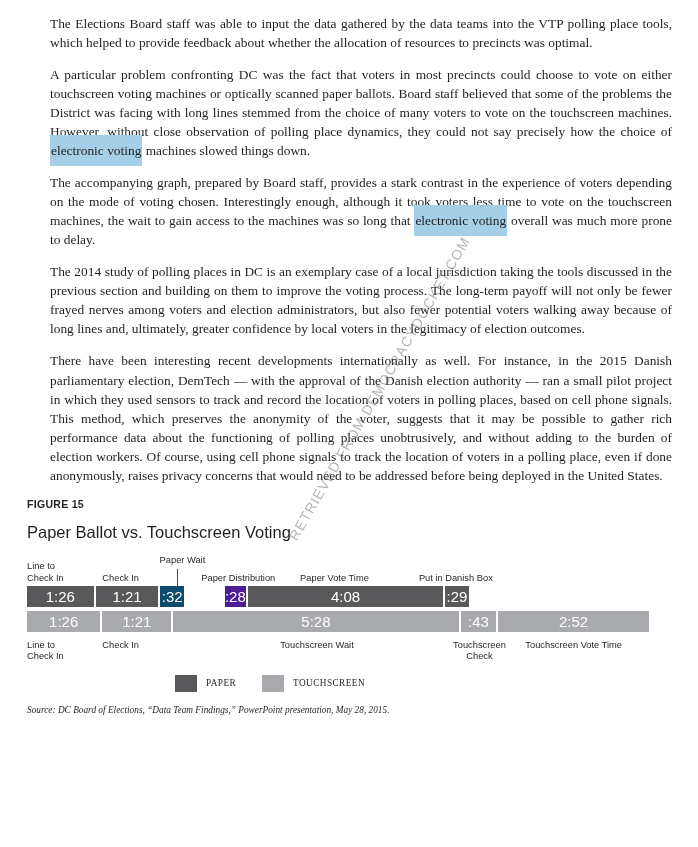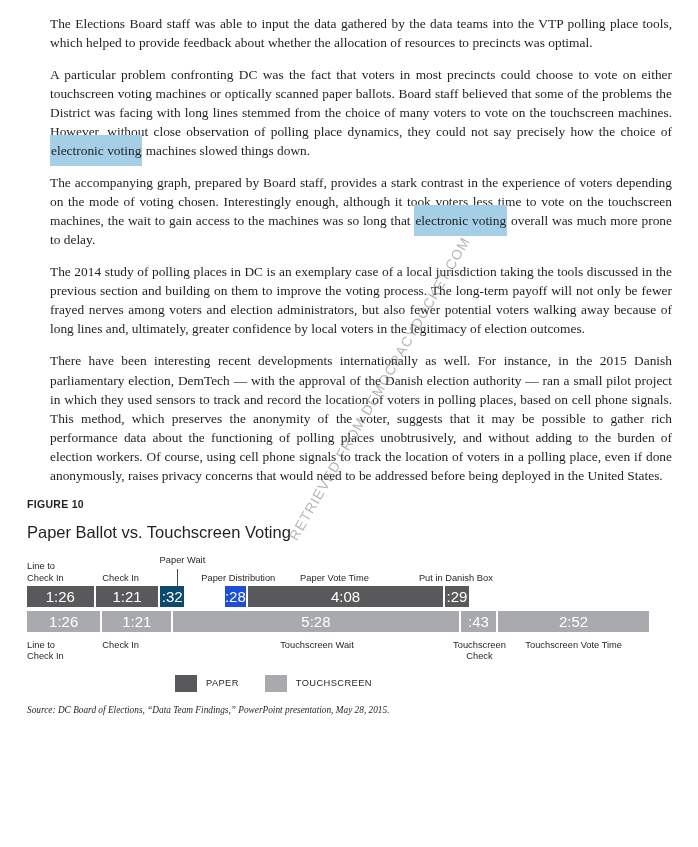--- a/index.html
+++ b/index.html
@@ -39,21 +39,21 @@
   .axis-label.wrap-sm { width:45px; white-space:normal; }
   .axis-label.wrap-lg { width:64px; white-space:normal; }
   .leader { position:absolute; bottom:0; width:1px; height:17px; background:#4a4a4c; }
   .bar-row { display:flex; height:21px; margin-bottom:4px; }
   .seg {
     display:flex; align-items:center; justify-content:center;
     color:#ffffff; font-size:15px; border-right:2px solid #ffffff;
     overflow:hidden;
   }
   .seg:last-child { border-right:none; }
-  .legend { display:flex; gap:26px; margin:6px 0 0 148px; align-items:flex-end; }
+  .legend { display:flex; gap:26px; margin:6px 0 0 148px; align-items:flex-end;font-family:Liberation Serif, serif; }
   .legend-item { display:flex; align-items:center; gap:9px; }
   .swatch { width:22px; height:17px; display:inline-block; }
   .legend-label { font-size:9.3px; color:#231f20; letter-spacing:0.4px; }
   .source {
     font-size:9.3px; font-style:italic; color:#231f20;
     margin-top:13px; font-family:Liberation Serif, serif;
   }
 </style>
 </head>
 <body>
@@ -63,38 +63,38 @@
 
   <div class="body-text" id="paragraphs">
       <p class="para"><span>The Elections Board staff was able to input the data gathered by the data teams into the VTP polling place tools, which helped to provide feedback about whether the allocation of resources to precincts was optimal.</span></p>
       <p class="para"><span>A particular problem confronting DC was the fact that voters in most precincts could choose to vote on either touchscreen voting machines or optically scanned paper ballots. Board staff believed that some of the problems the District was facing with long lines stemmed from the choice of many voters to vote on the touchscreen machines. However, without close observation of polling place dynamics, they could not say precisely how the choice of </span><span class="hl" style="background: rgb(165, 207, 230);">electronic voting</span><span> machines slowed things down.</span></p>
       <p class="para"><span>The accompanying graph, prepared by Board staff, provides a stark contrast in the experience of voters depending on the mode of voting chosen. Interestingly enough, although it took voters less time to vote on the touchscreen machines, the wait to gain access to the machines was so long that </span><span class="hl" style="background: rgb(165, 207, 230);">electronic voting</span><span> overall was much more prone to delay.</span></p>
       <p class="para"><span>The 2014 study of polling places in DC is an exemplary case of a local jurisdiction taking the tools discussed in the previous section and building on them to improve the voting process. The long-term payoff will not only be fewer frayed nerves among voters and election administrators, but also fewer potential voters walking away because of long lines and, ultimately, greater confidence by local voters in the legitimacy of election outcomes.</span></p>
       <p class="para"><span>There have been interesting recent developments internationally as well. For instance, in the 2015 Danish parliamentary election, DemTech — with the approval of the Danish election authority — ran a small pilot project in which they used sensors to track and record the location of voters in polling places, based on cell phone signals. This method, which preserves the anonymity of the voter, suggests that it may be possible to gather rich performance data about the functioning of polling places unobtrusively, and without adding to the burden of election workers. Of course, using cell phone signals to track the location of voters in a polling place, even if done anonymously, raises privacy concerns that would need to be addressed before being deployed in the United States.</span></p>
     </div>
 
   <section class="figure">
-    <div class="figure-label">FIGURE 10</div>
+    <div class="figure-label">FIGURE 15</div>
     <h2 class="figure-title">Paper Ballot vs. Touchscreen Voting</h2>
 
     <div class="chart">
       <div class="labels top" id="top-labels">
           <div class="axis-label wrap-sm" style="left: 0%;">Line to Check In</div>
           <div class="axis-label" style="left: 12.1127%;">Check In</div>
           <div class="axis-label raised" style="left: 23.5211%;">Paper Wait</div>
           <div class="leader" style="left: calc(23.5211% + 4px);"></div>
           <div class="axis-label" style="left: 28.0282%;">Paper Distribution</div>
           <div class="axis-label centered" style="left: 49.4366%;">Paper Vote Time</div>
           <div class="axis-label centered" style="left: 68.9437%;">Put in Danish Box</div>
         </div>
       <div class="bar-row" id="bar-0" style="width: 70.9859%;">
           <div class="seg" style="width: 17.0635%; background: rgb(89, 89, 91);">1:26</div>
           <div class="seg" style="width: 16.0714%; background: rgb(89, 89, 91);">1:21</div>
           <div class="seg" style="width: 6.34921%; background: #0c4a6e;">:32</div>
-          <div class="seg" style="width: 5.55556%; background: #1d4ed8; margin-left: 39px;">:28</div>
+          <div class="seg" style="width: 5.55556%; background: #4c1d95; margin-left: 39px;">:28</div>
           <div class="seg" style="width: 49.2063%; background: rgb(89, 89, 91);">4:08</div>
           <div class="seg" style="width: 5.75397%; background: rgb(89, 89, 91);">:29</div>
         </div>
       <div class="bar-row" id="bar-1" style="width: 100%;">
           <div class="seg" style="width: 12.1127%; background: rgb(168, 170, 173);">1:26</div>
           <div class="seg" style="width: 11.4085%; background: rgb(168, 170, 173);">1:21</div>
           <div class="seg" style="width: 46.1972%; background: rgb(168, 170, 173);">5:28</div>
           <div class="seg" style="width: 6.05634%; background: rgb(168, 170, 173);">:43</div>
           <div class="seg" style="width: 24.2254%; background: rgb(168, 170, 173);">2:52</div>
         </div>

